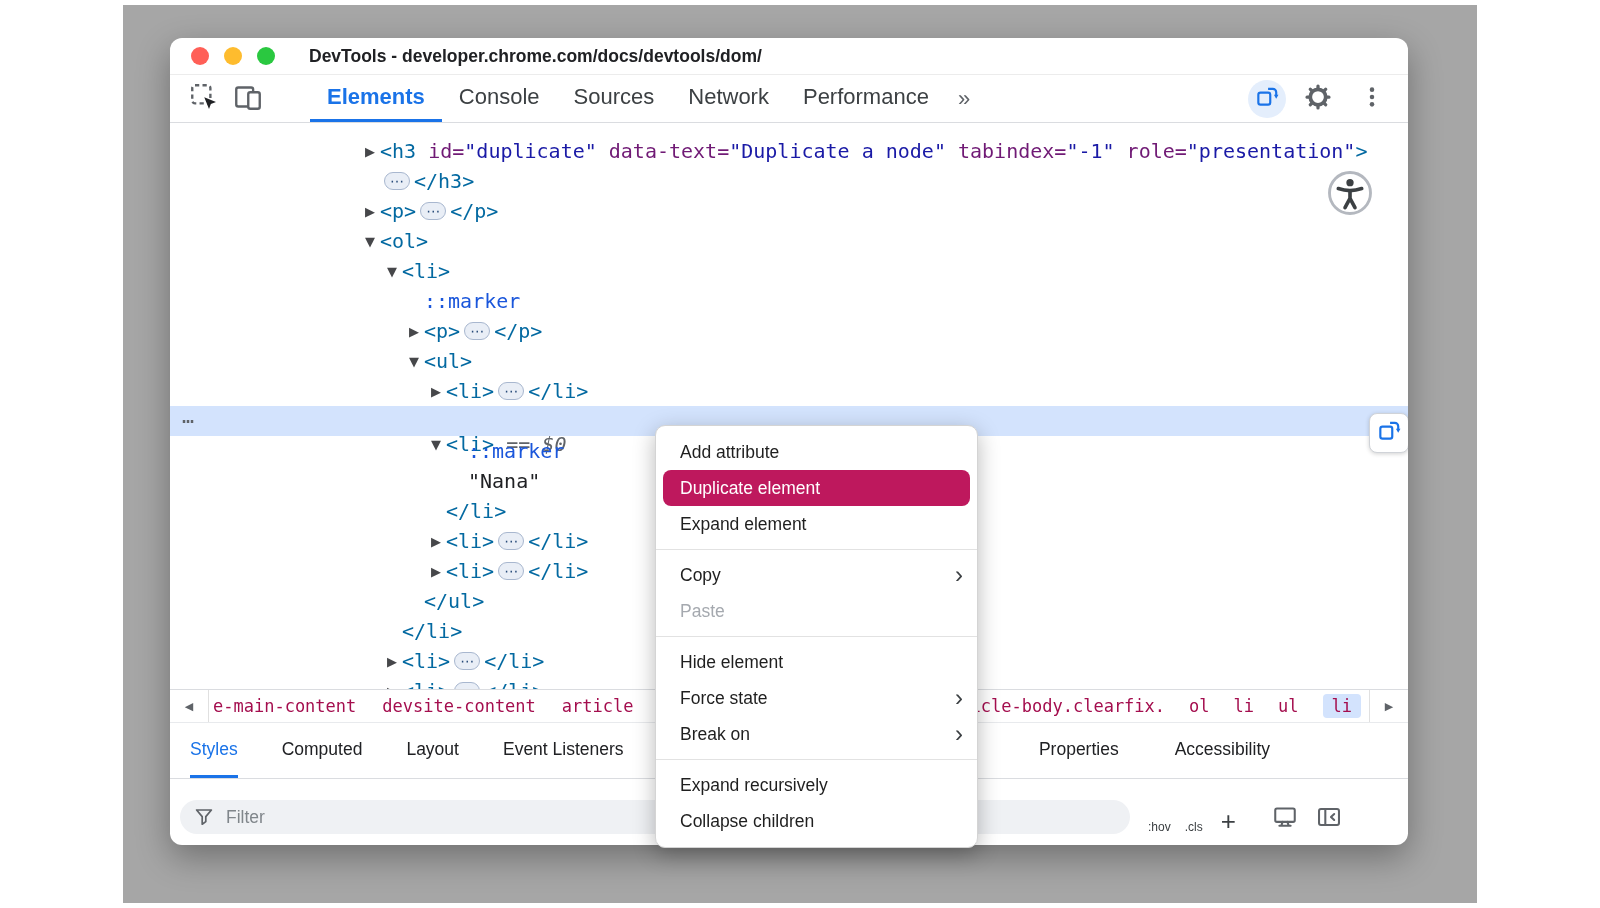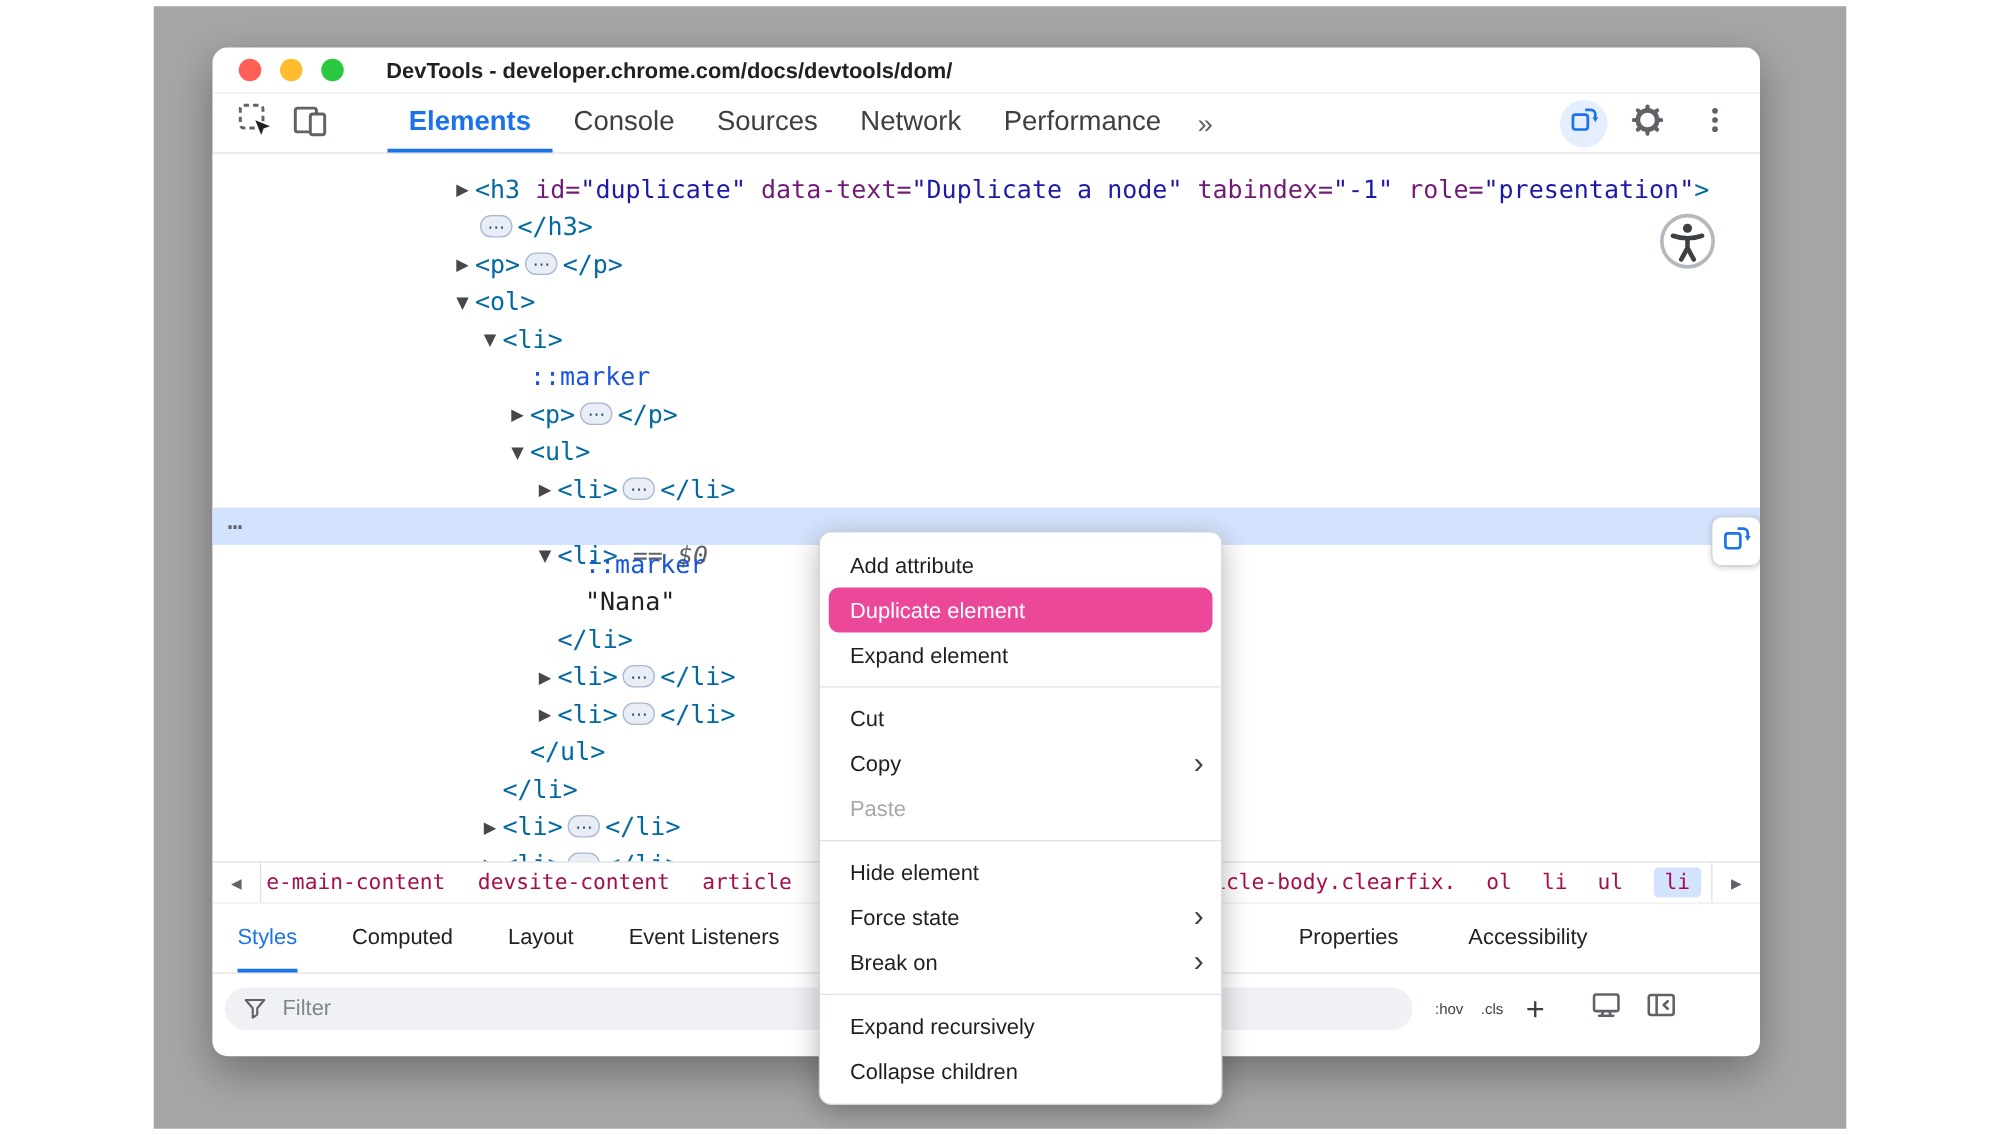--- a/index.html
+++ b/index.html
@@ -55,35 +55,35 @@
   .crumb.selected{background:#d3e3fd;border-radius:4px;padding:2px 9px}
 
   
   .sidetabs{height:56px;border-bottom:1px solid #dadce0;display:flex;align-items:stretch;box-sizing:border-box;font-size:17.5px;background:#fff}
   .stabs-left{display:flex;gap:44px;padding-left:20px}
   .stabs-right{display:flex;gap:56px;margin-left:auto;padding-right:138px}
   .stab{display:flex;align-items:center;border-bottom:3px solid transparent;box-sizing:border-box;color:#202124;white-space:nowrap}
   .stab.active{color:#1a73e8;border-bottom-color:#1a73e8}
 
   
-  .filterrow{height:55px;display:flex;align-items:center;padding-left:10px;background:#fff;box-sizing:border-box}
+  .filterrow{height:55px;display:flex;align-items:flex-end;padding-left:10px;background:#fff;box-sizing:border-box}
   .filter-pill{width:950px;height:34px;border-radius:17px;background:#eff1f4;display:flex;align-items:center;gap:12px;padding:0 14px;box-sizing:border-box;flex:none}
   .filter-text{color:#80868b;font-size:17.5px}
   .hovcls{font-size:12px;color:#3c4043}
   .hovcls.hov{margin-left:18px}
   .hovcls.cls{margin-left:14px}
   .plusbtn{margin-left:18px;font-size:26px;font-weight:300;color:#3c4043;line-height:26px}
   .frow-icon{display:flex;align-items:center}
   .frow-icon.screen{margin-left:36px}
   .frow-icon.dock{margin-left:18px}
 
   
   .menu{position:absolute;left:532px;top:420px;width:323px;background:#fff;border:1px solid #d4d4d4;border-radius:10px;box-shadow:0 6px 22px rgba(0,0,0,.28);padding:8px 0;z-index:50;font-size:17.5px;color:#1f1f1f;box-sizing:border-box}
   .mi{height:36px;line-height:36px;padding:0 18px 0 24px;position:relative;white-space:nowrap}
-  .mi.hl{margin:0 7px;padding-left:17px;border-radius:8px;background:#ec4899;color:#fff}
+  .mi.hl{margin:0 7px;padding-left:17px;border-radius:8px;background:#be185d;color:#fff}
   .mi.dis{color:#a5a9af}
   .mi .sub{position:absolute;right:14px;top:0;font-size:24px;color:#3c4043}
   .msep{height:1px;background:#e2e2e2;margin:7px 0}
 </style>
 </head>
 <body>
 
 <div class="backdrop">
 
   <div class="window">
@@ -263,21 +263,20 @@
       </svg>
     </div>
 
   </div>
 
   <div class="menu">
       <div class="mi"><span>Add attribute</span></div>
       <div class="mi hl"><span>Duplicate element</span></div>
       <div class="mi"><span>Expand element</span></div>
       <div class="msep"></div>
-      <div class="mi"><span>Cut</span></div>
       <div class="mi"><span>Copy</span><span class="sub">›</span></div>
       <div class="mi dis"><span>Paste</span></div>
       <div class="msep"></div>
       <div class="mi"><span>Hide element</span></div>
       <div class="mi"><span>Force state</span><span class="sub">›</span></div>
       <div class="mi"><span>Break on</span><span class="sub">›</span></div>
       <div class="msep"></div>
       <div class="mi"><span>Expand recursively</span></div>
       <div class="mi"><span>Collapse children</span></div>
     </div>

